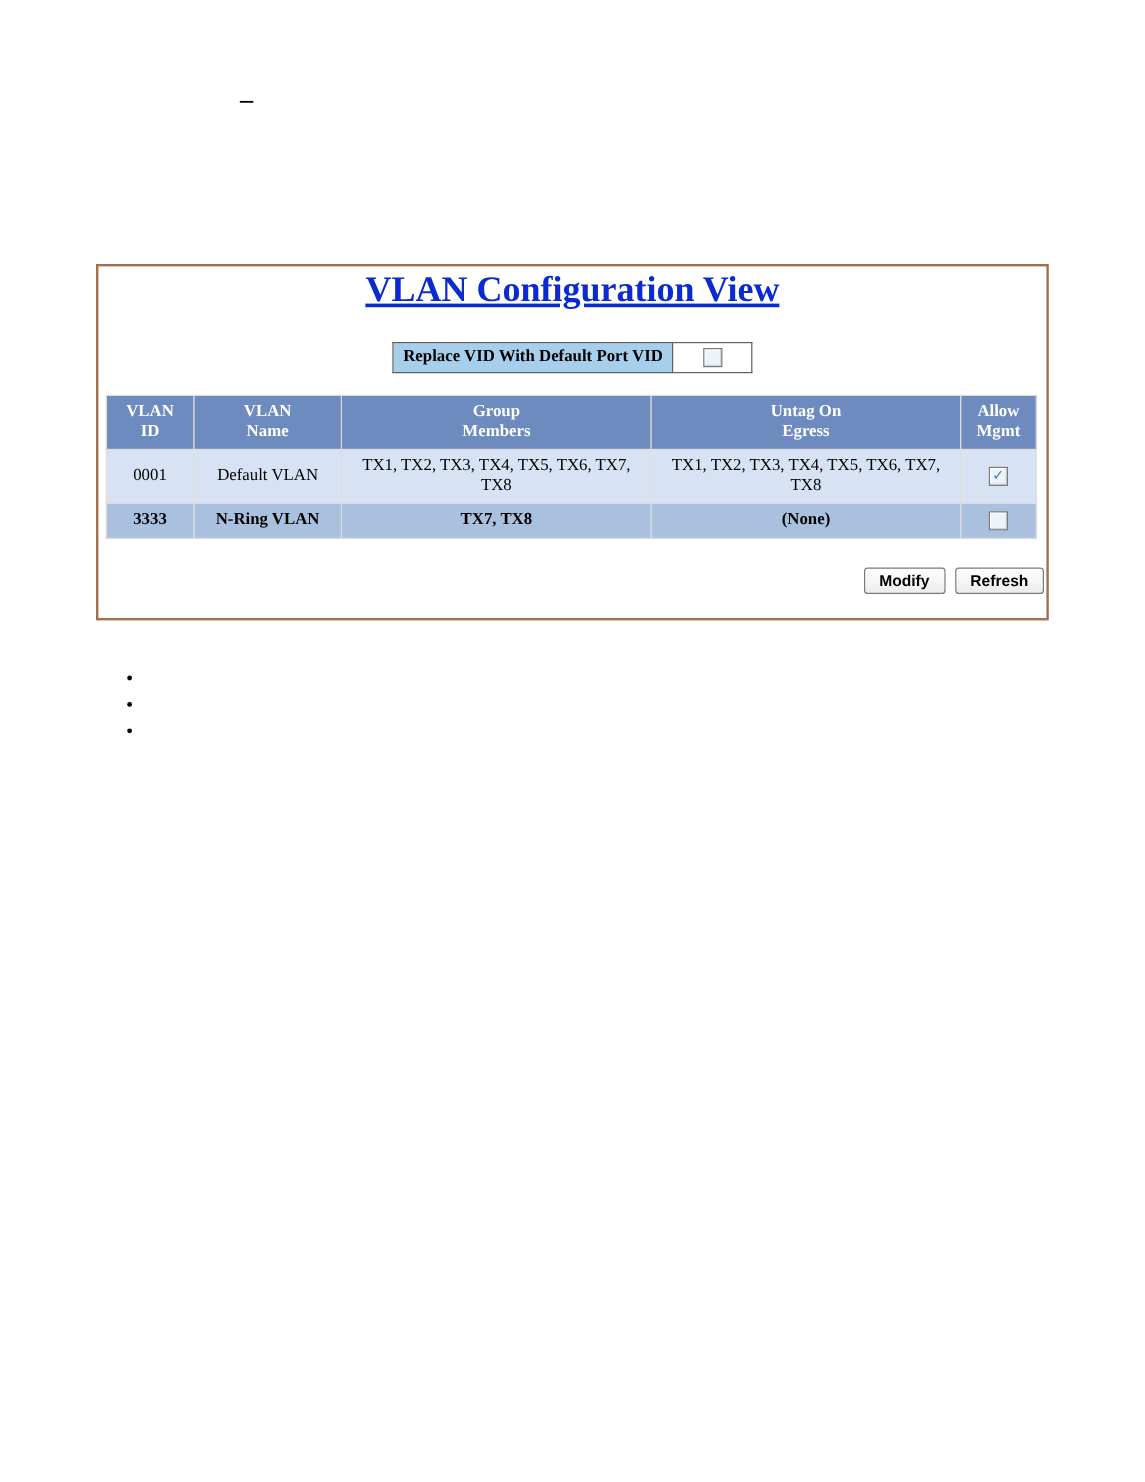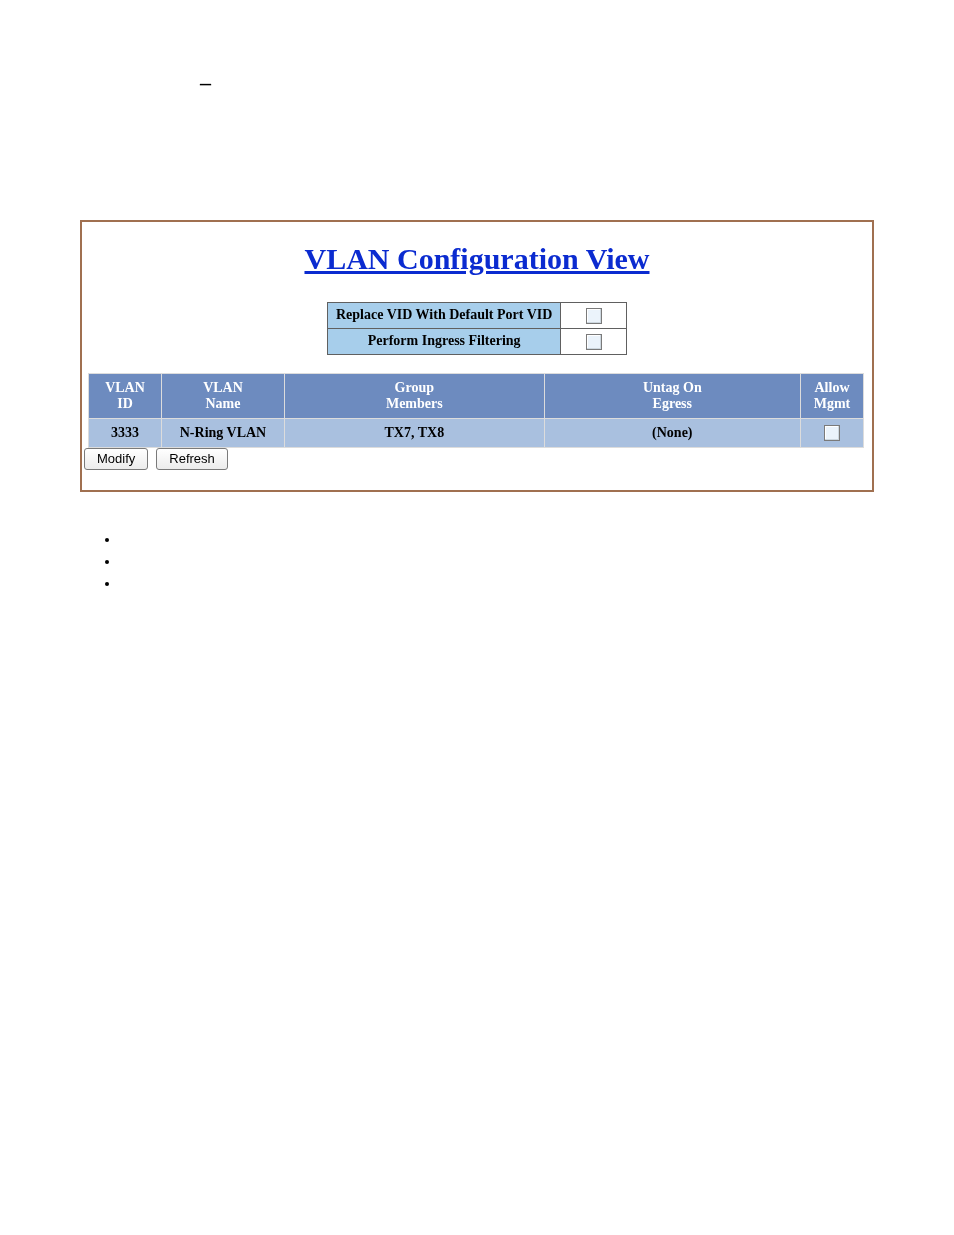--- a/index.html
+++ b/index.html
@@ -23,21 +23,21 @@
   }
   .panel {
     border: 2px solid #a07050;
     margin: 130px auto 30px auto;
     width: 790px;
     background: #fff;
     padding-bottom: 20px;
   }
   .panel-title {
     text-align: center;
-    padding: 20px 0 6px 0;
+    padding: 3px 0 6px 0;
   }
   .panel-title span {
     color: #0b2bd0;
     font-weight: bold;
     font-size: 30px;
     text-decoration: underline;
     font-family: "Times New Roman", Times, serif;
   }
   .settings {
     margin: 20px auto 18px auto;
@@ -46,21 +46,21 @@
   }
   .settings td {
     border: 1px solid #606060;
     padding: 4px 8px;
     font-size: 14px;
     font-weight: bold;
     font-family: "Times New Roman", Times, serif;
   }
   .settings .lbl {
     background: #a7ceeb;
-    text-align: center;
+    text-align: left;
     white-space: nowrap;
   }
   .settings .val {
     background: #fff;
     text-align: center;
     width: 56px;
     font-weight: normal;
   }
   .chk {
     display: inline-block;
@@ -97,22 +97,23 @@
   .vlan td {
     border: 1px solid #dcdcdc;
     padding: 6px;
     font-family: "Times New Roman", Times, serif;
     font-size: 14px;
     text-align: center;
   }
   .vlan tbody tr.r0 td { background: #d7e3f4; }
   .vlan tbody tr.r1 td { background: #a9c0df; font-weight: bold; }
   .btnrow {
-    text-align: left;
-    margin-top: 0;
+    text-align: right;
+    margin-top: 24px;
+    font-weight: bold;
   }
   .btn {
     display: inline-block;
     border: 1px solid #7a7a7a;
     border-radius: 3px;
     background: linear-gradient(#ffffff, #ececec);
     padding: 2px 12px 3px 12px;
     font-family: Arial, sans-serif;
     font-size: 13px;
     margin: 0 2px;
@@ -140,40 +141,43 @@
     </div>
 
     <table class="settings">
       <tbody>
           <tr>
         <td class="lbl">Replace VID With Default Port VID</td>
         <td class="val">
           <span class="chk"></span>
         </td>
       </tr>
-      <tr>
-        <td class="lbl">Perform Ingress Filtering</td>
-        <td class="val">
-          <span class="chk"></span>
-        </td>
-      </tr>
     </tbody>
       </table>
 
     <table class="vlan">
       <thead>
         <tr>
           <th style="width:60px">VLAN<br>ID</th>
           <th style="width:110px">VLAN<br>Name</th>
           <th>Group<br>Members</th>
           <th>Untag On<br>Egress</th>
           <th style="width:50px">Allow<br>Mgmt</th>
         </tr>
       </thead>
       <tbody>
+        <tr class="r0">
+          <td>0001</td>
+          <td>Default VLAN</td>
+          <td>TX1, TX2, TX3, TX4, TX5, TX6, TX7, TX8</td>
+          <td>TX1, TX2, TX3, TX4, TX5, TX6, TX7, TX8</td>
+          <td>
+            <span class="chk checked"></span>
+          </td>
+        </tr>
         <tr class="r1">
           <td>3333</td>
           <td>N-Ring VLAN</td>
           <td>TX7, TX8</td>
           <td>(None)</td>
           <td>
             <span class="chk"></span>
           </td>
         </tr>
       </tbody>

